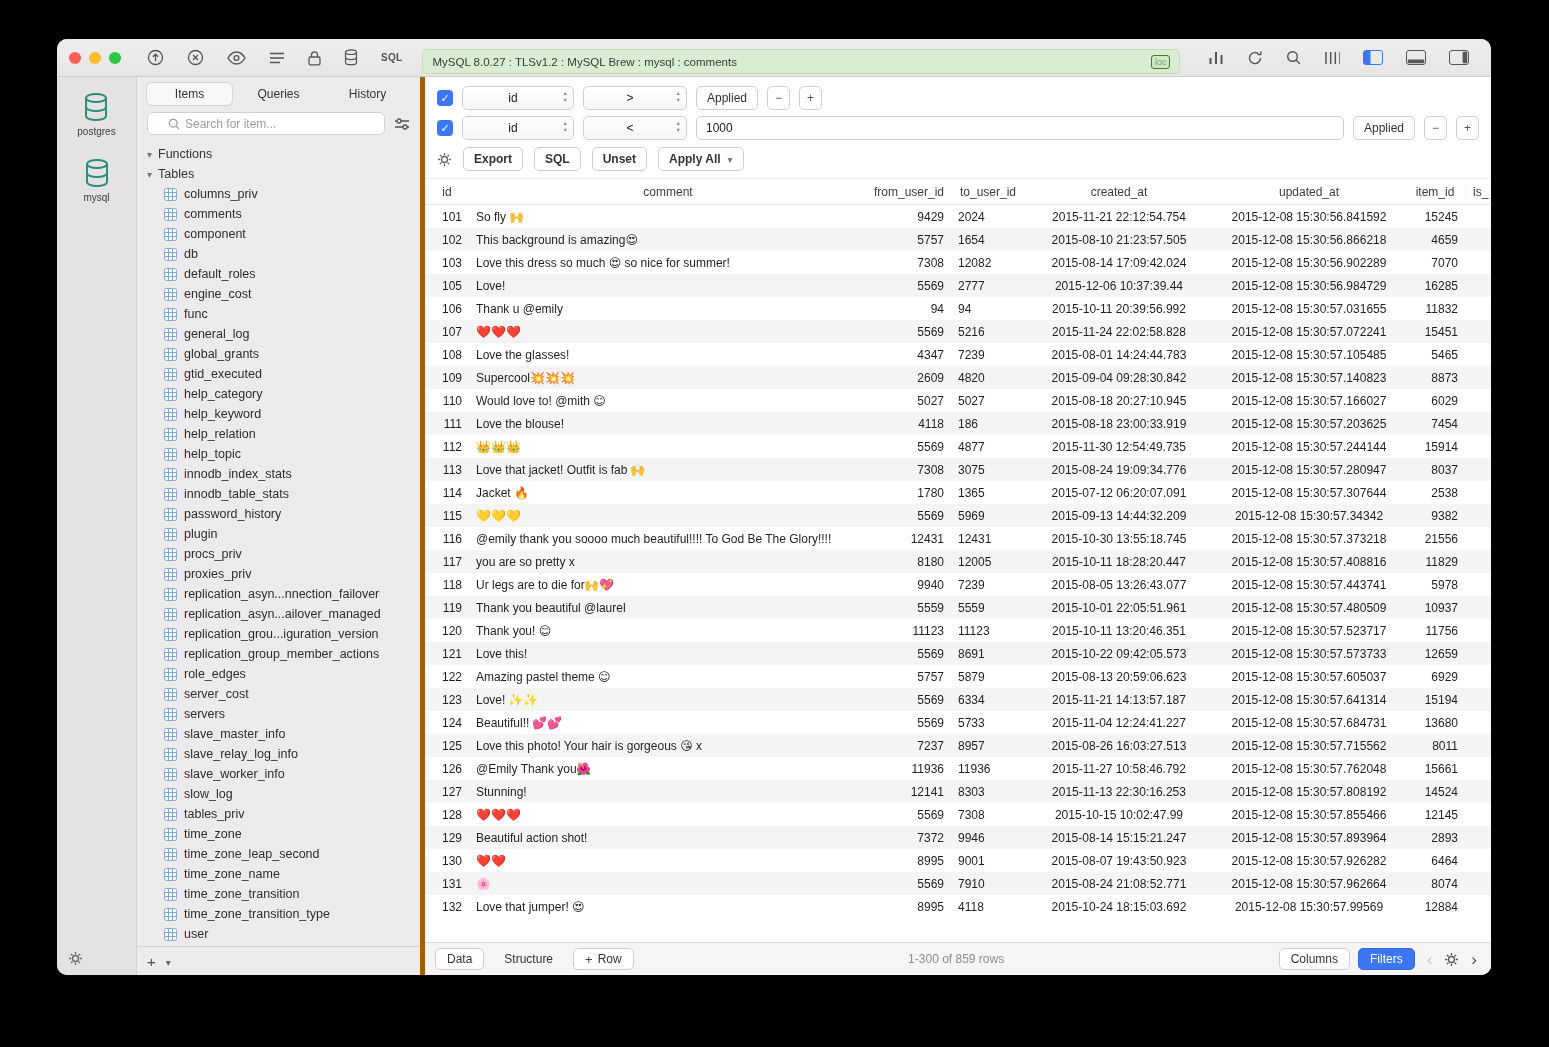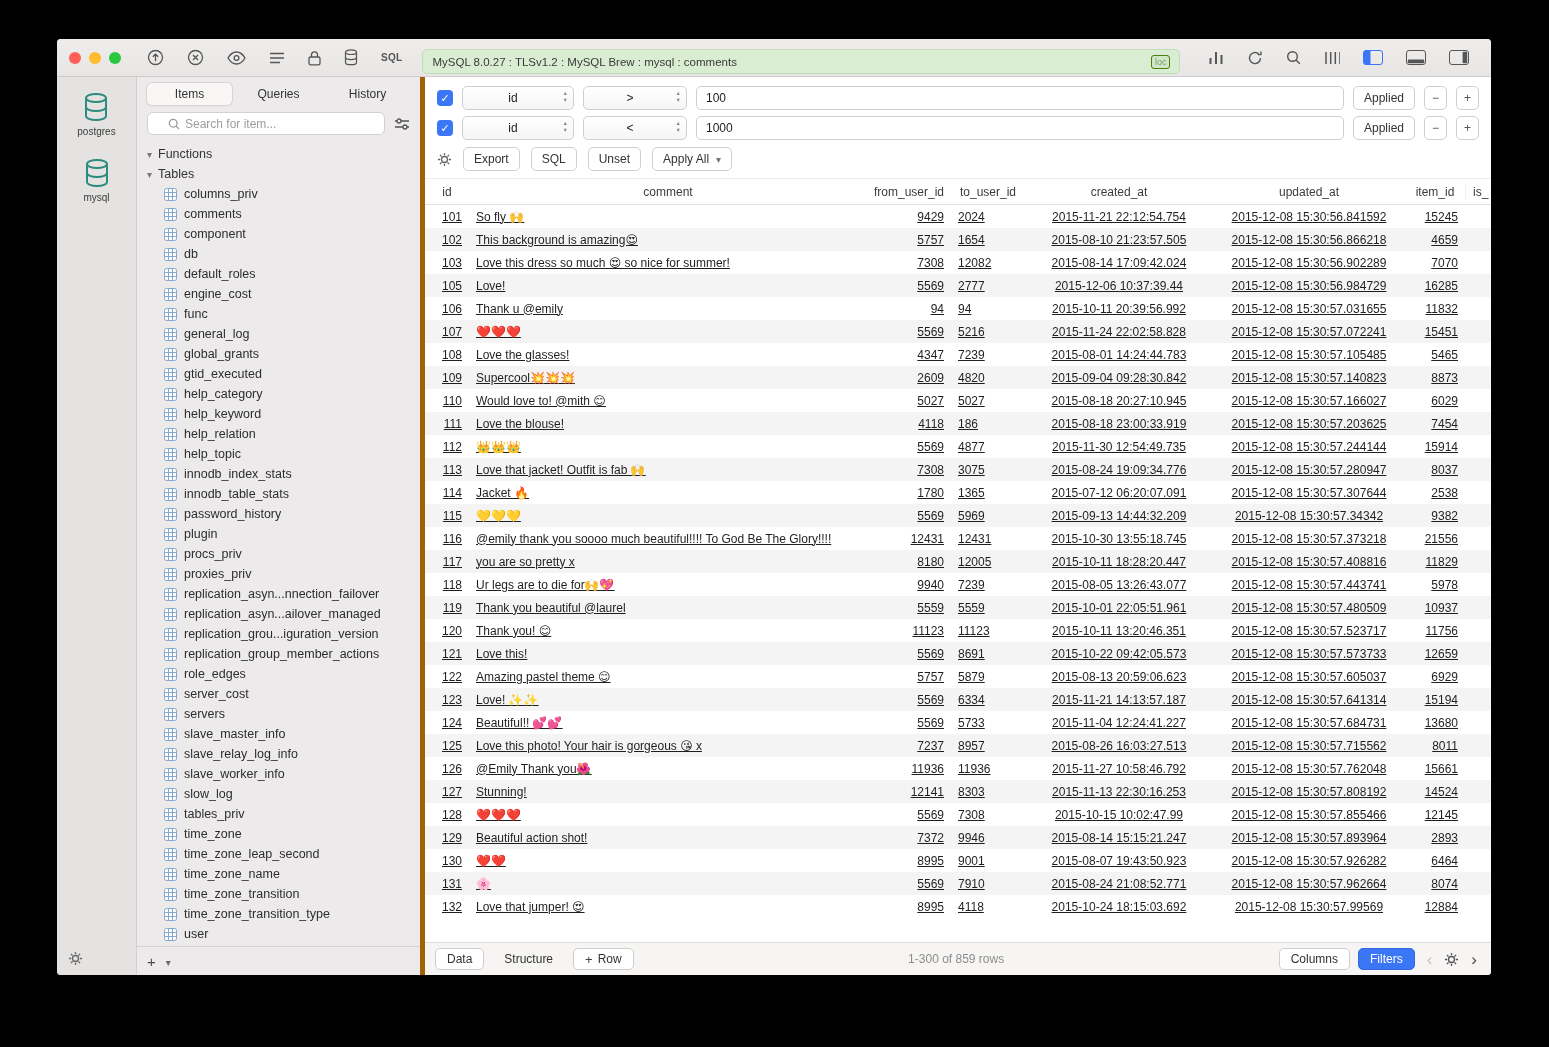--- a/index.html
+++ b/index.html
@@ -1,17 +1,17 @@
 <!DOCTYPE html>
 <html><head>
 <meta charset="utf-8">
 <style>
   *{margin:0;padding:0;box-sizing:border-box;}
   html,body{width:1549px;height:1047px;background:#000;font-family:"Liberation Sans","DejaVu Sans",sans-serif;}
-  .window{position:absolute;left:57px;top:39px;width:1434px;height:936px;border-radius:4px;overflow:hidden;
+  .window{position:absolute;left:57px;top:39px;width:1434px;height:936px;border-radius:10px;overflow:hidden;
     background:#ececec;box-shadow:0 25px 70px rgba(0,0,0,.65);display:flex;flex-direction:column;}
   
   .titlebar{height:38px;background:linear-gradient(#eeedec,#e8e6e5);border-bottom:1px solid #cfcdcc;
     display:flex;align-items:center;padding:0 12px;flex:0 0 auto;}
   .traffic{display:flex;gap:8px;margin-right:26px;}
   .light{width:12px;height:12px;border-radius:50%;}
   .red{background:#ff5f57}.yellow{background:#febc2e}.green{background:#28c840}
   .tbicons{display:flex;align-items:center;gap:23px;color:#555;}
   .sqltag{font-size:10px;font-weight:bold;color:#555;letter-spacing:.3px;}
   .titlebox{flex:1;max-width:758px;margin:8px 28px 0 20px;height:25px;background:#d9edd2;border:1px solid #c2dcb8;
@@ -56,31 +56,31 @@
   .fselect.fieldw{width:112px;}
   .fselect.opw{width:104px;}
   .updown{position:absolute;right:5px;top:4px;display:flex;flex-direction:column;gap:1px;}
   .updown::before{content:"▲";font-size:5.5px;color:#8a8a8a;line-height:1;}
   .updown::after{content:"▼";font-size:5.5px;color:#8a8a8a;line-height:1;}
   .finput{flex:1;height:24px;border:1px solid #d0cfce;border-radius:5px;padding:0 9px;font-size:12px;color:#222;
     outline:none;min-width:0;}
   .fbtn{height:24px;border:1px solid #d0cfce;border-radius:5px;background:#fff;font-size:12px;color:#333;
     padding:0 10px;display:flex;align-items:center;justify-content:center;flex:0 0 auto;}
   .sqbtn{width:23px;padding:0;color:#555;}
-  .hintsrow{display:flex;align-items:center;gap:11px;padding:7px 12px;}
+  .hintsrow{display:flex;align-items:center;gap:11px;padding:7px 12px;font-weight:bold;}
   .hints{flex:1;font-size:11px;color:#9a9a9a;white-space:pre;overflow:hidden;}
   .applyall{gap:7px;}
   .aachev::before{content:"▾";font-size:10px;color:#777;}
   
   .grid{flex:1;min-height:0;display:flex;flex-direction:column;overflow:hidden;border-top:1px solid #ededed;}
   .ghead{display:flex;height:26px;border-bottom:1px solid #e2e2e2;background:#fff;align-items:center;
     font-size:12px;color:#3c3c3c;flex:0 0 auto;}
   .ghead .cell{text-align:center;}
   .gbody{flex:1;overflow:hidden;}
-  .grow{display:flex;height:23px;align-items:center;font-size:12px;color:#1f1f1f;text-decoration:underline;}
+  .grow{display:flex;height:23px;align-items:center;font-size:12px;color:#1f1f1f;}
   .grow.alt{background:#f4f4f4;}
   .cell{padding:0 7px;white-space:nowrap;overflow:hidden;flex:0 0 auto;}
   .c0{width:44px;text-align:right;}
   .c1{width:398px;text-align:left;}
   .c2{width:84px;text-align:right;}
   .c3{width:74px;text-align:left;}
   .c4{width:188px;text-align:center;}
   .c5{width:192px;text-align:center;}
   .c6{width:60px;text-align:right;}
   .c7{flex:1 1 auto;min-width:0;text-align:left;border-left:1px solid #efefef;}
@@ -617,21 +617,20 @@
         <div class="frow">
           <span class="fcheck"></span>
           <div class="fselect fieldw">
               <span>id</span>
               <span class="updown"></span>
             </div>
           <div class="fselect opw">
               <span>&gt;</span>
               <span class="updown"></span>
             </div>
-          <input class="finput" value="100" style="">
           <span class="fbtn">Applied</span>
           <span class="fbtn sqbtn">−</span>
           <span class="fbtn sqbtn">+</span>
         </div>
         <div class="frow">
           <span class="fcheck"></span>
           <div class="fselect fieldw">
               <span>id</span>
               <span class="updown"></span>
             </div>

